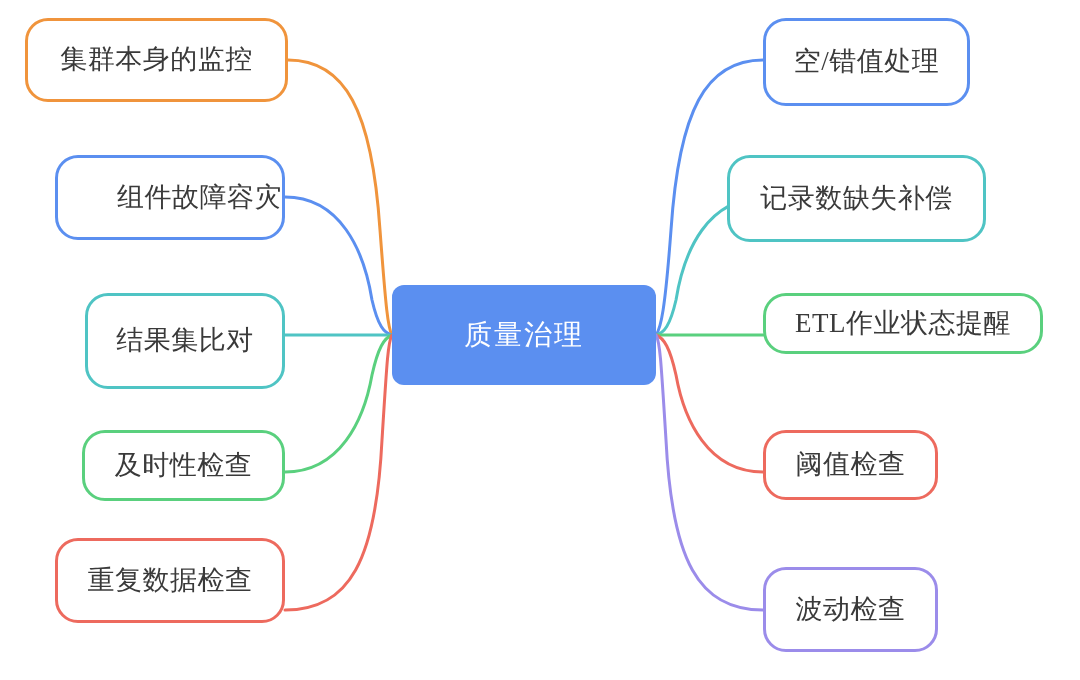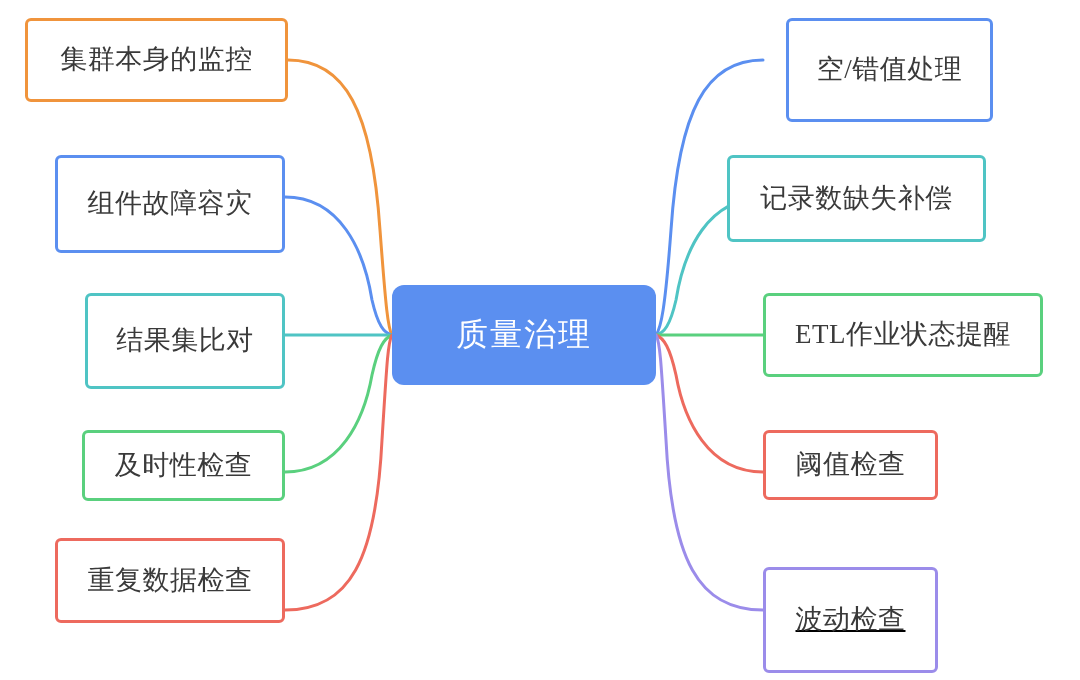--- a/index.html
+++ b/index.html
@@ -27,21 +27,21 @@
   }
   .node {
     position: absolute;
     box-sizing: border-box;
     display: flex;
     align-items: center;
     justify-content: center;
     background: #ffffff;
     border-style: solid;
     border-width: 3px;
-    border-radius: 6px;
+    border-radius: 23px;
     text-align: center;
     line-height: 1.1;
     white-space: nowrap;
   }
   .node-label {
     display: block;
     color: #3a3a3a;
     font-size: 27px;
     letter-spacing: 0.5px;
   }
@@ -55,21 +55,21 @@
     border-radius: 12px;
     left: 392px;
     top: 285px;
     width: 264px;
     height: 100px;
     background: #5B8FF0;
     z-index: 3;
   }
   #center-node .node-label {
     color: #ffffff;
-    font-size: 32px;
+    font-size: 28px;
     letter-spacing: 2px;
   }
   .branch-node {
     z-index: 2;
   }
 </style>
 </head>
 <body>
 
 <div id="mindmap-canvas">
@@ -88,44 +88,44 @@
     </svg>
 
   <div id="center-node" style="left: 392px; top: 285px; width: 264px; height: 100px; background: rgb(91, 143, 240);">
     <span class="node-label" style="color: rgb(255, 255, 255);">质量治理</span>
   </div>
 
   <div id="left-branches">
       <div class="node branch-node" style="left: 25px; top: 18px; width: 263px; height: 84px; border-color: rgb(240, 148, 60);">
         <span class="node-label">集群本身的监控</span>
       </div>
-      <div class="node branch-node" style="left: 55px; top: 155px; width: 230px; height: 98px; border-color: rgb(91, 143, 240);">
+      <div class="node branch-node" style="left: 55px; top: 155px; width: 230px; height: 85px; border-color: rgb(91, 143, 240); justify-content: flex-end;">
         <span class="node-label">组件故障容灾</span>
       </div>
       <div class="node branch-node" style="left: 85px; top: 293px; width: 200px; height: 96px; border-color: rgb(79, 196, 196); text-align: right;">
         <span class="node-label">结果集比对</span>
       </div>
       <div class="node branch-node" style="left: 82px; top: 430px; width: 203px; height: 71px; border-color: rgb(90, 208, 126);">
         <span class="node-label">及时性检查</span>
       </div>
       <div class="node branch-node" style="left: 55px; top: 538px; width: 230px; height: 85px; border-color: rgb(237, 106, 94);">
         <span class="node-label">重复数据检查</span>
       </div>
     </div>
   <div id="right-branches">
-      <div class="node branch-node" style="left: 786px; top: 18px; width: 207px; height: 104px; border-color: rgb(91, 143, 240);">
+      <div class="node branch-node" style="left: 763px; top: 18px; width: 207px; height: 88px; border-color: rgb(91, 143, 240);">
         <span class="node-label">空/错值处理</span>
       </div>
       <div class="node branch-node" style="left: 727px; top: 155px; width: 259px; height: 87px; border-color: rgb(79, 196, 196);">
         <span class="node-label">记录数缺失补偿</span>
       </div>
-      <div class="node branch-node" style="left: 763px; top: 293px; width: 280px; height: 84px; border-color: rgb(90, 208, 126);">
+      <div class="node branch-node" style="left: 763px; top: 293px; width: 280px; height: 61px; border-color: rgb(90, 208, 126);">
         <span class="node-label">ETL作业状态提醒</span>
       </div>
       <div class="node branch-node" style="left: 763px; top: 430px; width: 175px; height: 70px; border-color: rgb(237, 106, 94);">
         <span class="node-label">阈值检查</span>
       </div>
-      <div class="node branch-node" style="left: 763px; top: 567px; width: 175px; height: 106px; border-color: rgb(155, 140, 234); text-decoration: underline;">
+      <div class="node branch-node" style="left: 763px; top: 567px; width: 175px; height: 85px; border-color: rgb(155, 140, 234);">
         <span class="node-label">波动检查</span>
       </div>
     </div>
 
 </div>
 
 </body></html>

